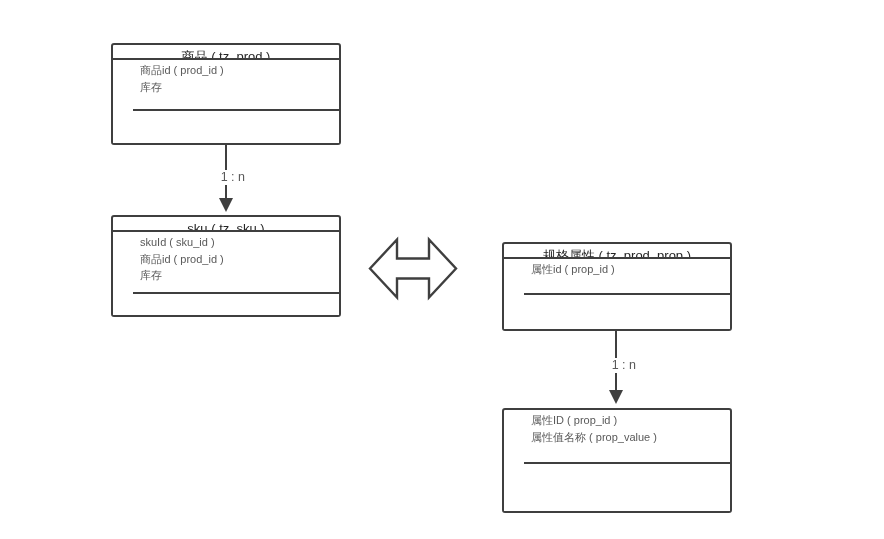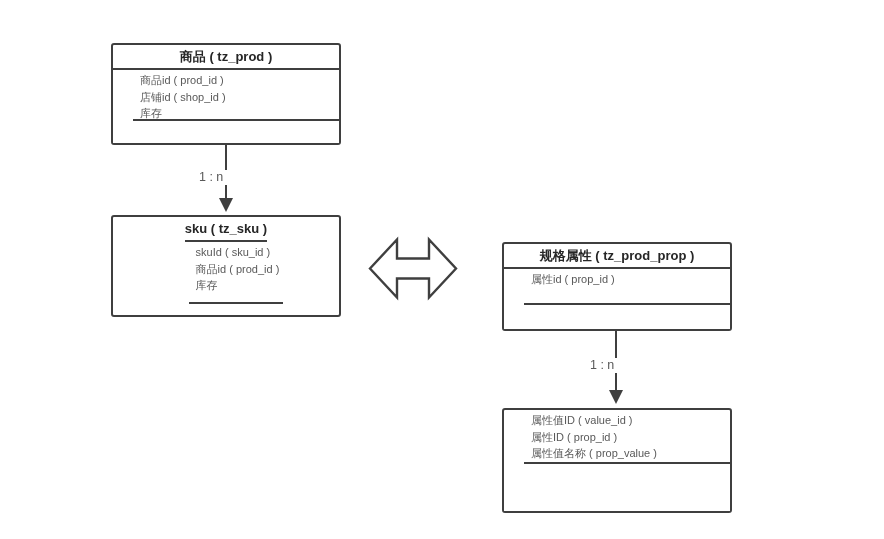--- a/index.html
+++ b/index.html
@@ -19,25 +19,25 @@
     position: absolute;
     box-sizing: border-box;
     background: #ffffff;
     border: 2px solid #3f3f3f;
     border-radius: 3px;
     display: flex;
     flex-direction: column;
   }
   .entity-title {
     box-sizing: border-box;
-    height: 25px;
+    height: 15px;
     line-height: 23px;
     text-align: center;
     font-size: 13px;
-    font-weight: bold;
+    font-weight: normal;
     color: #262626;
     border-bottom: 2px solid #3f3f3f;
     white-space: nowrap;
     overflow: hidden;
   }
   .entity-fields {
     box-sizing: border-box;
     border-bottom: 2px solid #3f3f3f;
     padding: 2px 4px 0 7px;
     font-size: 11px;
@@ -58,51 +58,50 @@
     position: absolute;
     width: 0;
     height: 0;
     border-left: 7px solid transparent;
     border-right: 7px solid transparent;
     border-top: 14px solid #3f3f3f;
   }
   .conn-label {
     position: absolute;
     width: 46px;
-    text-align: left;
+    text-align: right;
     background: #ffffff;
     font-size: 12.5px;
     line-height: 15px;
     color: #595959;
     white-space: nowrap;
   }
   .double-arrow {
     position: absolute;
   }
 </style>
 </head>
 <body>
 
 <div class="canvas">
 
   <div class="entity" style="left:111px; top:43px; width:230px; height:102px;">
     <div class="entity-title">商品 ( tz_prod )</div>
     <div class="entity-fields" style="height:51px;">
       <div class="entity-field">商品id ( prod_id )</div>
-      <div class="entity-field">店铺id ( shop_id )</div>
       <div class="entity-field">库存</div>
     </div>
     <div class="entity-empty"></div>
   </div>
 
   <div class="vline" style="left:225px; top:145px; height:53px;"></div>
   <div class="arrowhead-down" style="left:219px; top:198px;"></div>
   <div class="conn-label" style="left:199px; top:170px;">1 : n</div>
 
-  <div class="entity" style="left:111px; top:215px; width:230px; height:102px;align-items:center;">
+  <div class="entity" style="left:111px; top:215px; width:230px; height:102px;">
     <div class="entity-title">sku ( tz_sku )</div>
     <div class="entity-fields" style="height:62px;">
       <div class="entity-field">skuId ( sku_id )</div>
       <div class="entity-field">商品id ( prod_id )</div>
       <div class="entity-field">库存</div>
     </div>
     <div class="entity-empty"></div>
   </div>
 
   <svg class="double-arrow" style="left:368px; top:236px;" width="90" height="65" viewBox="0 0 90 65">
@@ -116,20 +115,19 @@
     </div>
     <div class="entity-empty"></div>
   </div>
 
   <div class="vline" style="left:615px; top:331px; height:59px;"></div>
   <div class="arrowhead-down" style="left:609px; top:390px;"></div>
   <div class="conn-label" style="left:590px; top:358px;">1 : n</div>
 
   <div class="entity" style="left:502px; top:408px; width:230px; height:105px;">
     <div class="entity-fields" style="height:54px;">
-      <div class="entity-field">属性值ID ( value_id )</div>
       <div class="entity-field">属性ID ( prop_id )</div>
       <div class="entity-field">属性值名称 ( prop_value )</div>
     </div>
     <div class="entity-empty"></div>
   </div>
 
 </div>
 
 </body></html>

